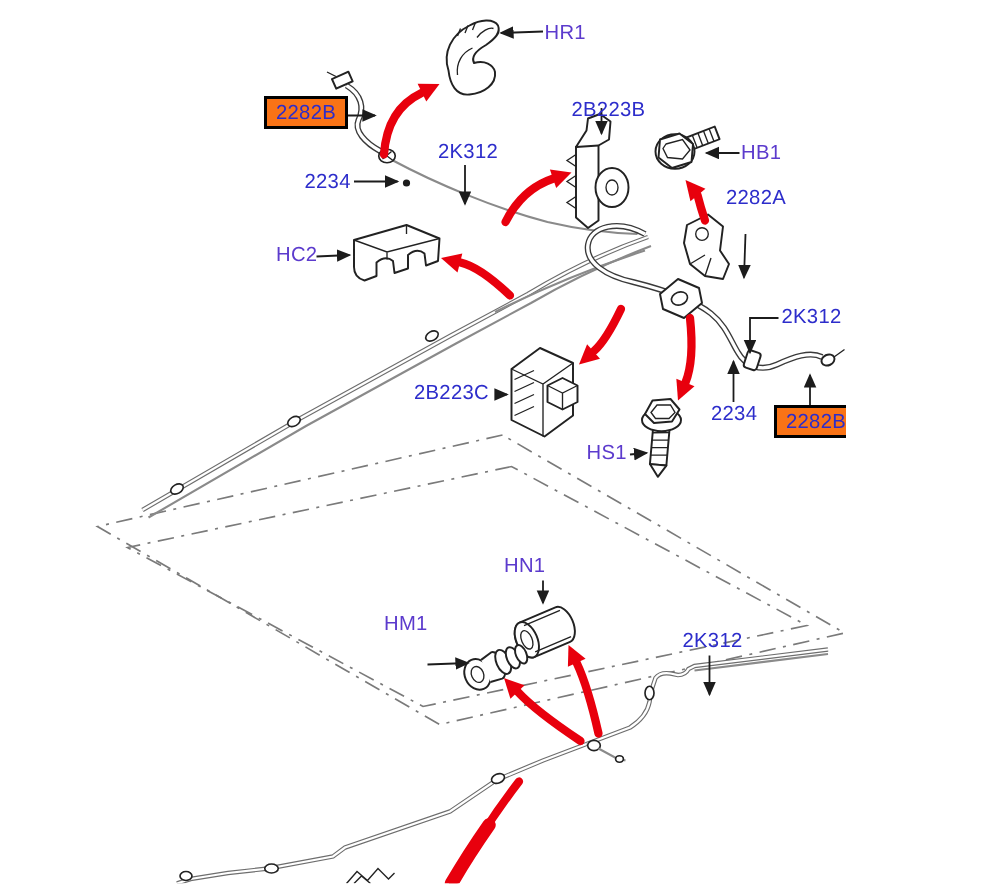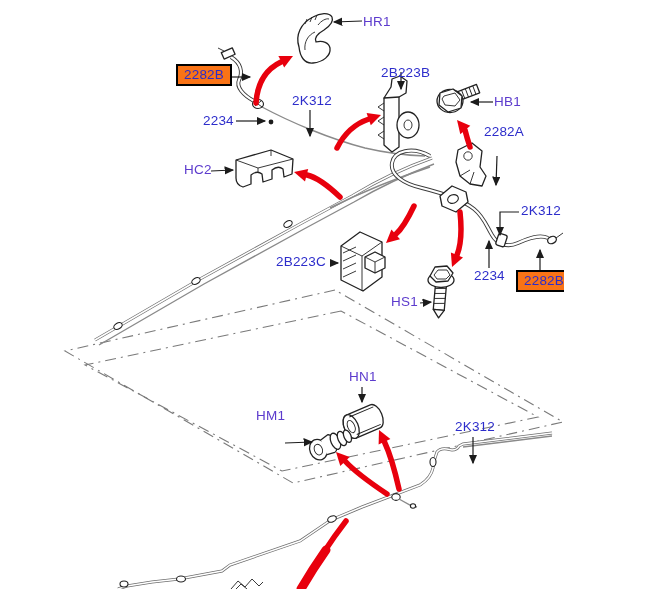--- a/index.html
+++ b/index.html
@@ -230,16 +230,16 @@
   <div class="callout ref" style="left:494px;top:94px;">HB1</div>
   <div class="callout part" style="left:292px;top:93px;">2K312</div>
   <div class="callout part" style="left:203px;top:113px;">2234</div>
   <div class="callout ref" style="left:184px;top:162px;">HC2</div>
   <div class="callout part" style="left:484px;top:124px;">2282A</div>
   <div class="callout part" style="left:521px;top:203px;">2K312</div>
   <div class="callout part" style="left:276px;top:254px;">2B223C</div>
   <div class="callout part" style="left:474px;top:268px;">2234</div>
   <div class="callout part boxed" style="left:516px;top:270px;">2282B</div>
   <div class="callout ref" style="left:391px;top:294px;">HS1</div>
-  <div class="callout ref" style="left:349px;top:369px;">HN1</div>
+  <div class="callout ref" style="left:336px;top:369px;">HN1</div>
   <div class="callout ref" style="left:256px;top:408px;">HM1</div>
   <div class="callout part" style="left:455px;top:419px;">2K312</div>
 </div>
 
 </body></html>

